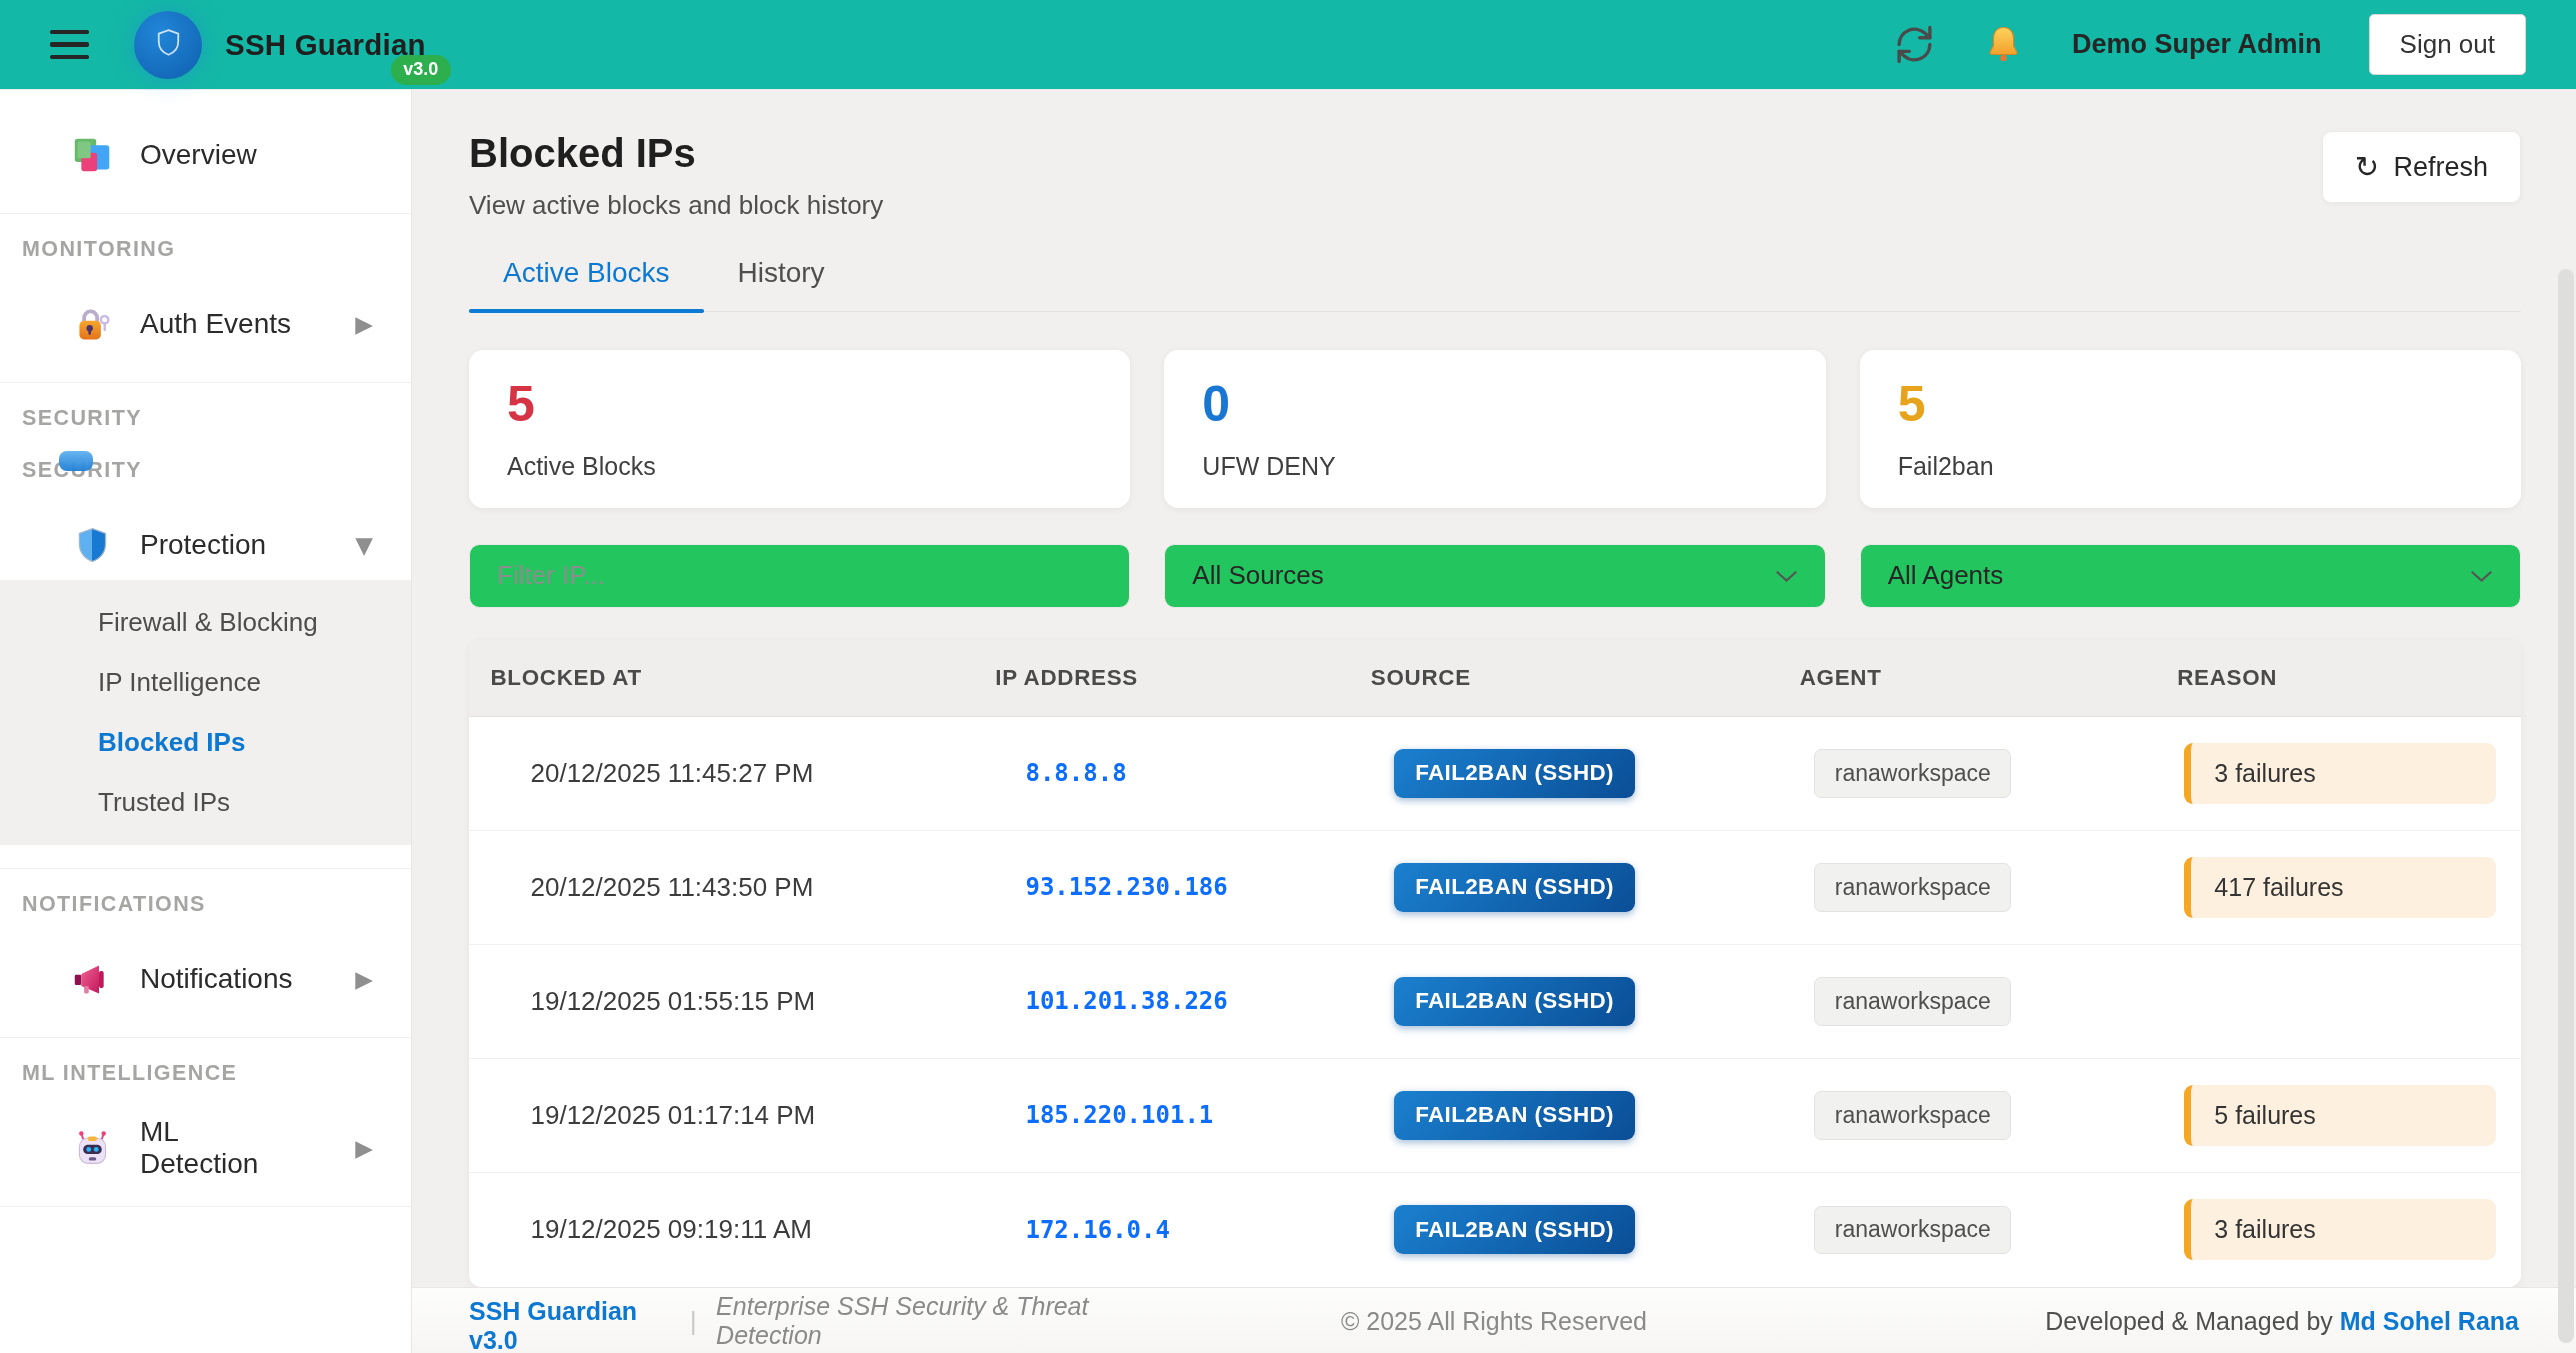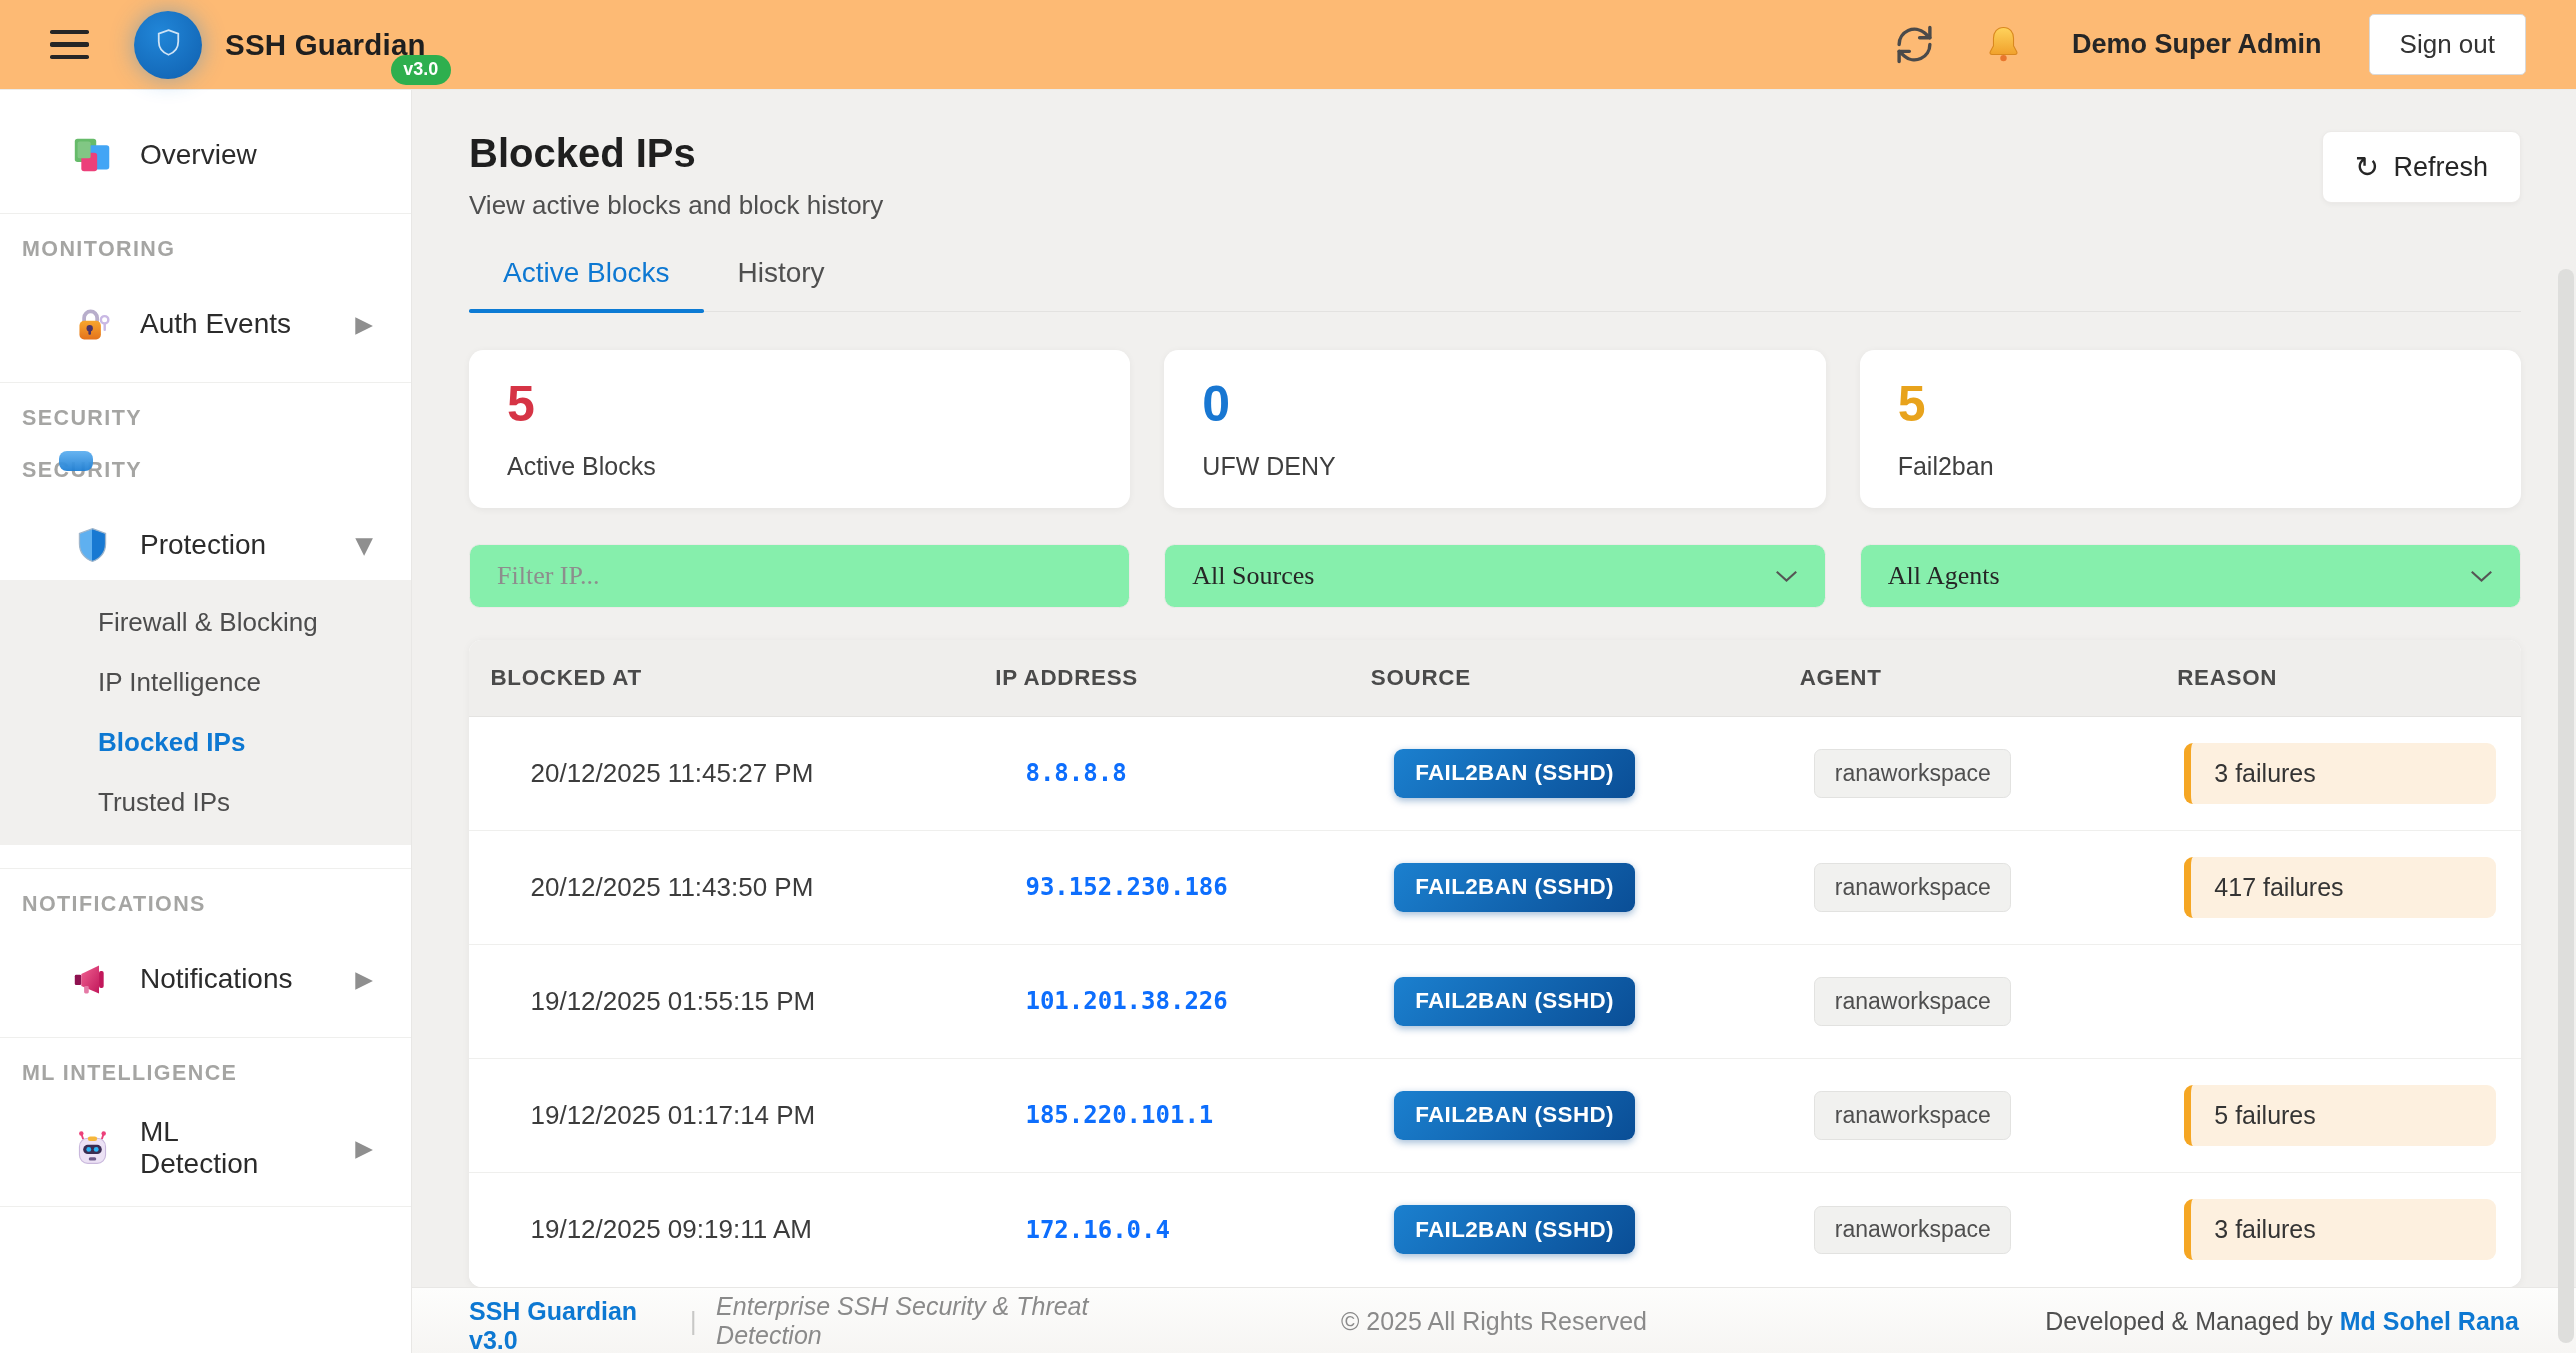--- a/index.html
+++ b/index.html
@@ -4,21 +4,21 @@
 <style>
   * { margin:0; padding:0; box-sizing:border-box; }
   html,body { width:2576px; height:1353px; overflow:hidden; }
   body {
     font-family:"Liberation Sans","DejaVu Sans",sans-serif;
     background:#f1f0ee; color:#212529; position:relative;
   }
 
   
   .topbar{
-    height:90px; background:#fdba74; display:flex; align-items:center;
+    height:90px; background:#14b8a6; display:flex; align-items:center;
     padding:0 50px; border-bottom:0.9px solid #ececea; position:relative; z-index:5;
   }
   .hamburger{ width:50px; height:39px; display:flex; flex-direction:column; justify-content:center; gap:8px; cursor:pointer; background:none; border:none; }
   .hamburger span{ display:block; width:39px; height:4.5px; background:#262626; border-radius:1.8px; }
   .logo{
     width:68px; height:68px; border-radius:50%; margin-left:34px;
     background:radial-gradient(circle at 38% 32%, #2186d8, #0f5fae);
     box-shadow:0 0 23px rgba(33,134,216,.45);
     display:flex; align-items:center; justify-content:center; flex:0 0 auto;
   }
@@ -98,22 +98,22 @@
   .card{
     flex:1; background:#fff; border-radius:14.3px; height:158px; padding:25px 38px;
     box-shadow:0 1.8px 7.2px rgba(0,0,0,.05); display:flex; flex-direction:column; justify-content:center;
     cursor:default;
   }
   .stat-value{ font-size:50px; font-weight:700; line-height:1.1; }
   .stat-label{ font-size:25px; color:#3f3f3f; margin-top:19.7px; }
 
   .filters{ display:flex; gap:34px; margin-top:36px; }
   .filter-input, .filter-select{
-    flex:1; background:#86efac; border:0.9px solid #eceae8; border-radius:10.7px; height:64px;
-    font-size:26px; color:#262626; padding:0 27px; font-family:Liberation Serif, serif;
+    flex:1; background:#22c55e; border:0.9px solid #eceae8; border-radius:10.7px; height:64px;
+    font-size:26px; color:#262626; padding:0 27px; font-family:Liberation Sans, sans-serif;
   }
   .filter-input::placeholder{ color:#8d8d8d; }
   .filter-select{ display:flex; align-items:center; cursor:pointer; position:relative; }
   .filter-select .sel-chevron{ margin-left:auto; }
 
   
   .table-card{
     margin-top:32px; background:#fff; border-radius:12.5px; overflow:hidden;
     box-shadow:0 1.8px 9px rgba(0,0,0,.05);
   }

